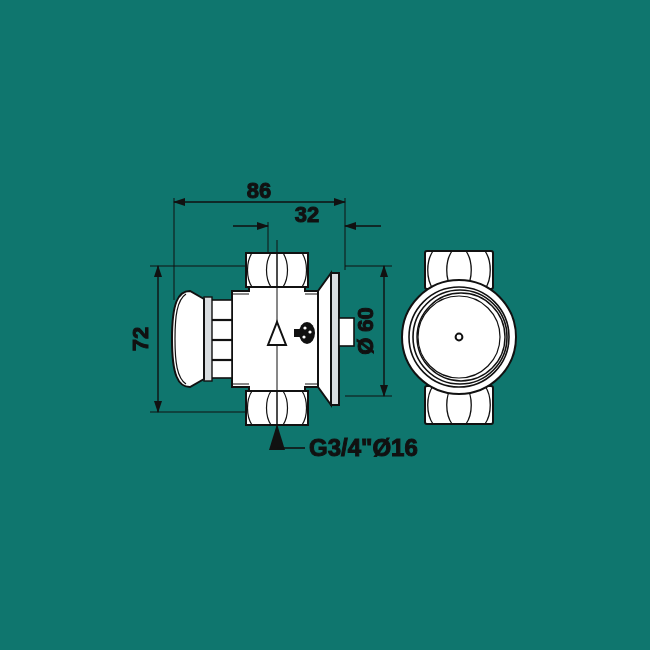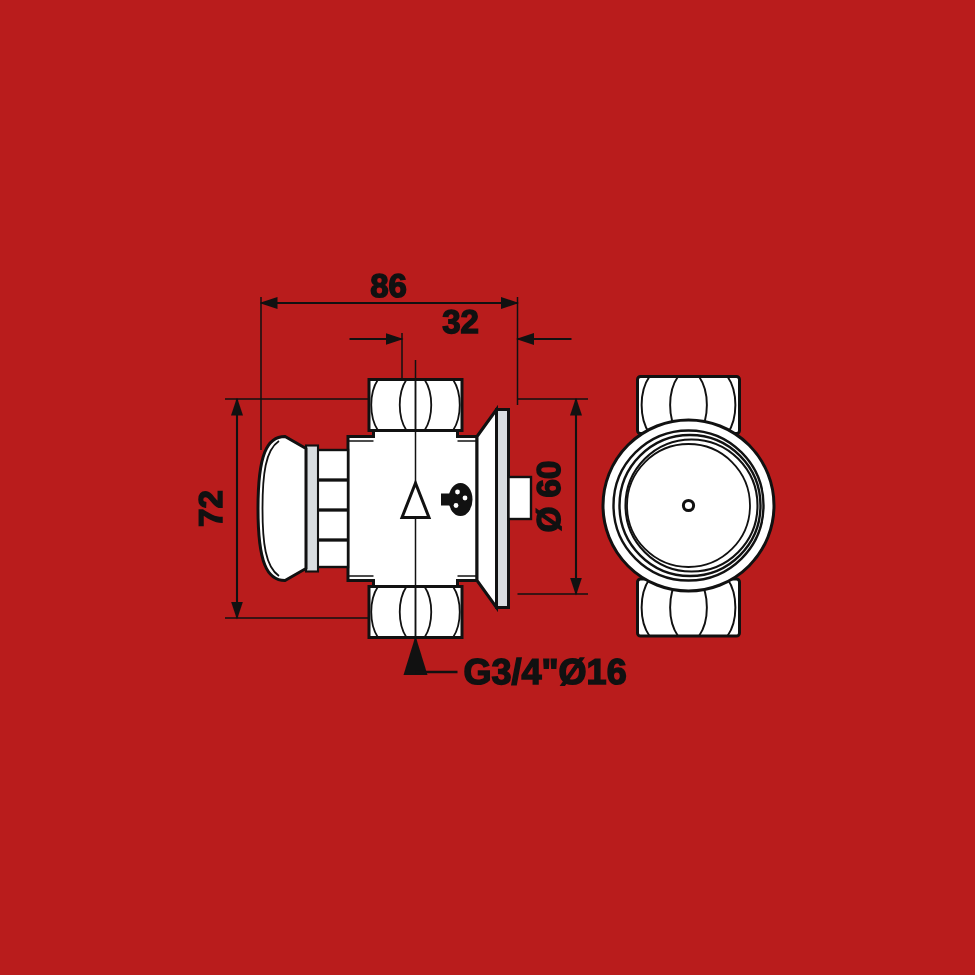--- a/index.html
+++ b/index.html
@@ -7,21 +7,21 @@
     padding: 0;
     background: #ffffff;
   }
   body {
     font-family: "Liberation Sans", sans-serif;
   }
   #canvas {
     position: relative;
     width: 650px;
     height: 650px;
-    background: #b91c1c;
+    background: #0f766e;
     overflow: hidden;
   }
   #drawing {
     position: absolute;
     left: 0;
     top: 0;
     width: 650px;
     height: 650px;
   }
   .dim-text {

